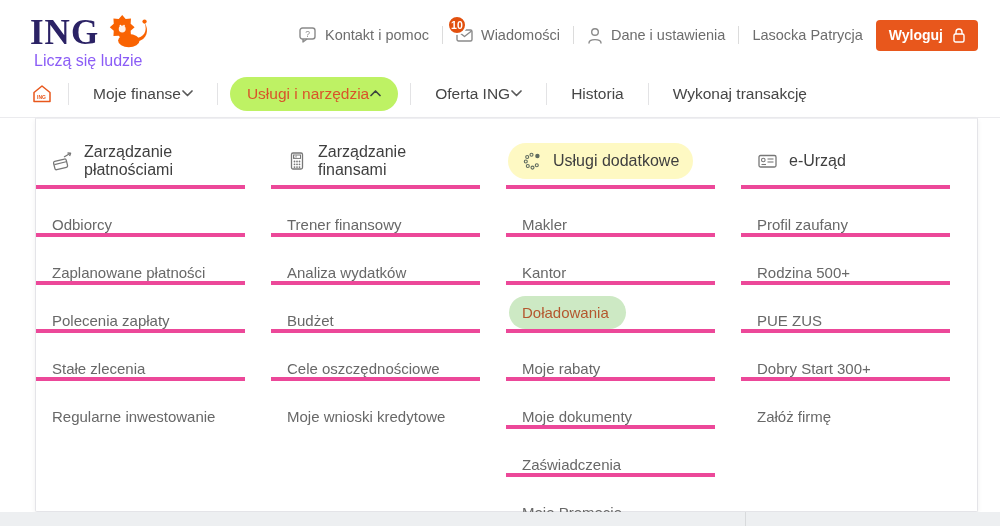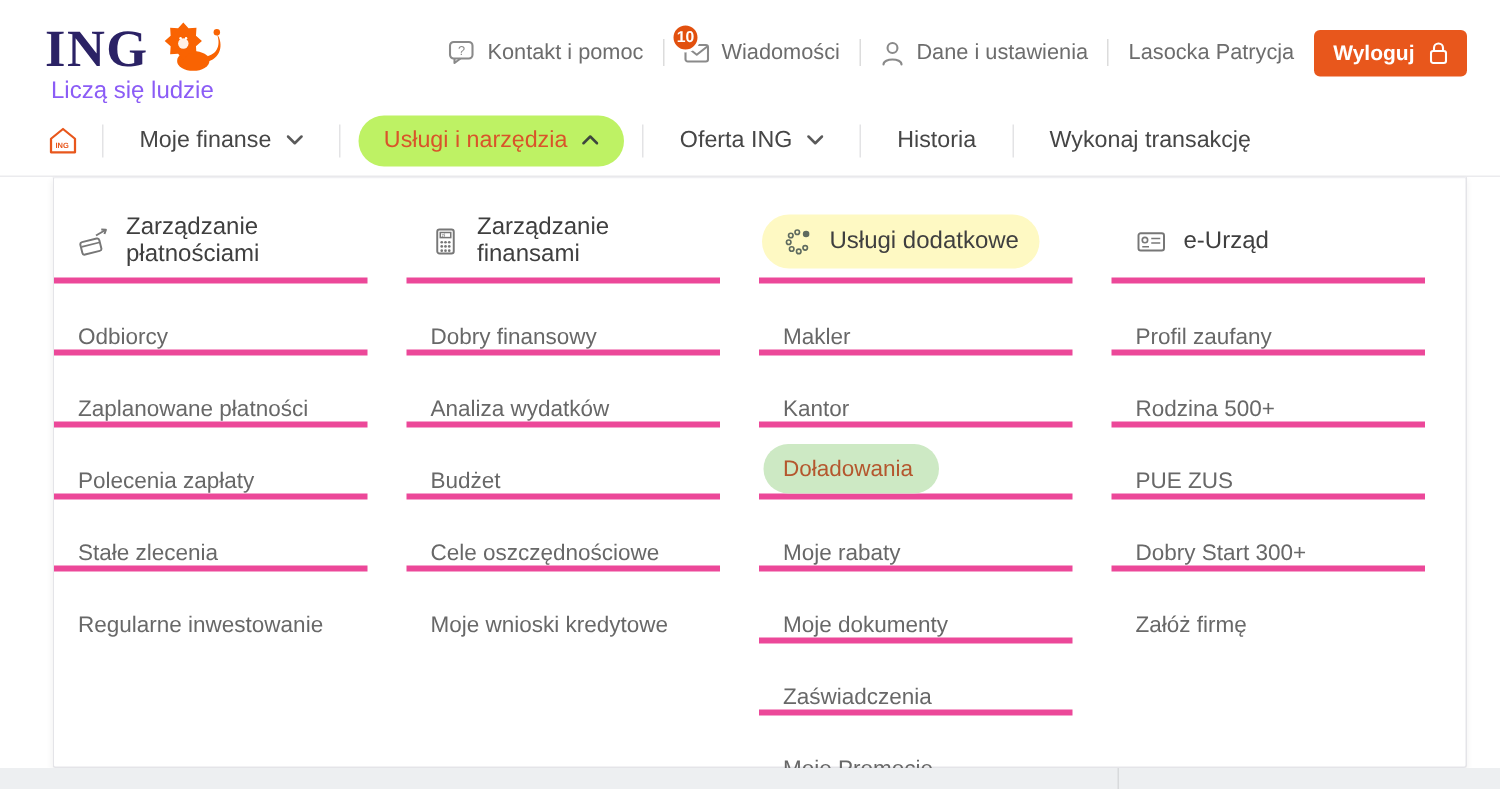--- a/index.html
+++ b/index.html
@@ -18,21 +18,21 @@
   .top-link { display:flex; gap:8px; align-items:center; cursor:pointer; white-space:nowrap; }
   .vsep { width:1px; height:18px; background:#dcdcdc; }
   .msg-wrap { position:relative; }
   .badge { position:absolute; top:-14px; left:-9px; background:#e2500e; color:#fff; width:20px; height:20px; border-radius:50%; font-size:10.5px; display:flex; align-items:center; justify-content:center; font-weight:bold; border:2px solid #fff; }
   .user-name { white-space:nowrap; }
   .logout-btn { background:#e8571c; color:#fff; border:none; border-radius:4px; height:31px; padding:0 13px; font-size:14px; font-weight:bold; display:flex; align-items:center; gap:10px; cursor:pointer; font-family:inherit; }
   
   .mainnav { height:48px; display:flex; align-items:center; padding-left:30px; border-bottom:1px solid #ebebee; background:#fff; }
   .home-item { display:flex; align-items:center; padding-right:14px; cursor:pointer; }
   .nav-sep { width:1px; height:22px; background:#e3e3e5; }
-  .nav-item { display:flex; align-items:center; gap:10px; font-size:15.5px; color:#464646; padding:0 24px; cursor:pointer; white-space:nowrap; }
+  .nav-item { display:flex; align-items:center; gap:1px; font-size:15.5px; color:#464646; padding:0 24px; cursor:pointer; white-space:nowrap; }
   .nav-pill { background:#bef264; border-radius:19px; padding:8px 17px; color:#d9542a; margin:0 12px; }
   .nav-pill .chev { color:#3e463e; }
   .chev { display:flex; align-items:center; color:#5a5a5a; }
   
   .megamenu { margin-left:35px; width:943px; height:394px; background:#fff; border:1px solid #e4e4e8; border-top-color:#efeff2; box-shadow:0 2px 5px rgba(0,0,0,0.06); border-radius:0 0 2px 2px; display:flex; padding:22px 0 0 0; }
   .col { width:235px; padding-right:26px; }
   .col-header { display:flex; align-items:center; height:40px; color:#3f3f3f; font-size:16px; }
   .hd-inner { display:flex; align-items:center; gap:11px; padding:8px 14px; border-radius:19px; margin-left:2px; }
   .col-header.highlight .hd-inner { background:#fef9c3; }
   .col ul { list-style:none; margin-top:4px; }
@@ -221,21 +221,21 @@
             <circle cx="7.5" cy="16.1" r="0.9" fill="#777777"></circle>
               <circle cx="10" cy="16.1" r="0.9" fill="#777777"></circle>
               <circle cx="12.5" cy="16.1" r="0.9" fill="#777777"></circle>
           </svg>
         </span>
         <span>Zarządzanie finansami</span>
       </span>
     </div>
     <ul>
       <li>
-          <span>Dobry finansowy</span>
+          <span>Trener finansowy</span>
         </li>
       <li>
           <span>Analiza wydatków</span>
         </li>
       <li>
           <span>Budżet</span>
         </li>
       <li>
           <span>Cele oszczędnościowe</span>
         </li>

